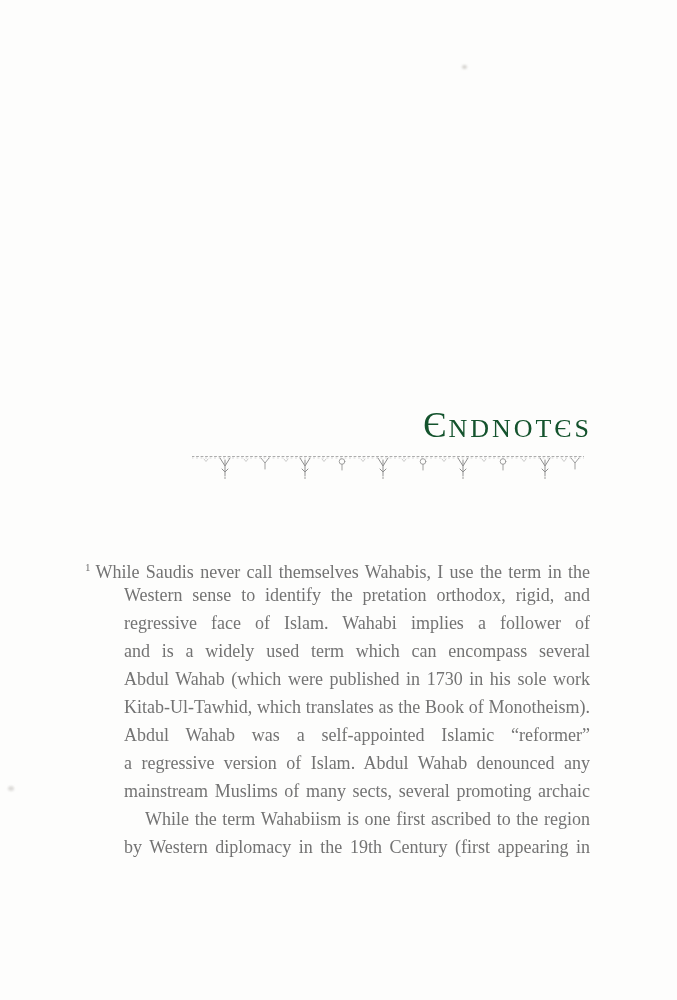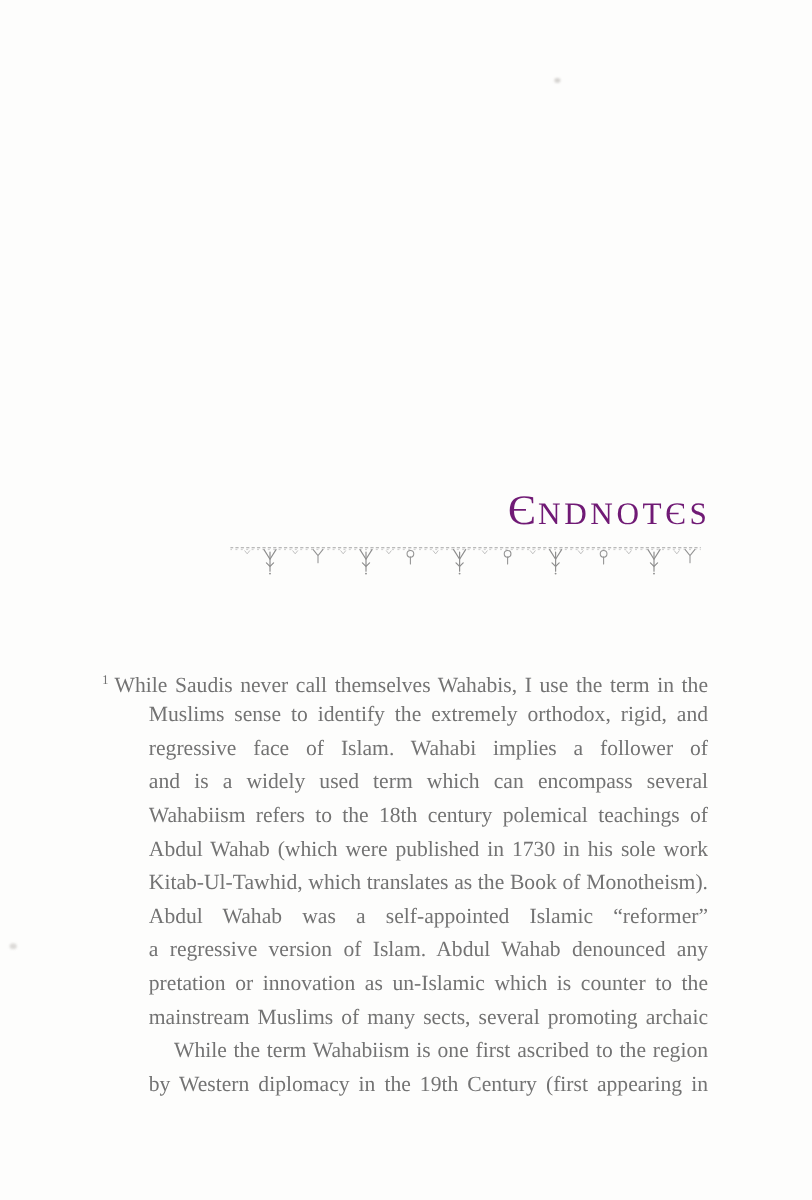--- a/index.html
+++ b/index.html
@@ -14,21 +14,21 @@
   }
 
   
   .chapter-title {
     position:absolute;
     top:409px; right:85px;
     margin:0;
     font-size:26px;
     font-weight:normal;
     letter-spacing:3px;
-    color:#701a75;
+    color:#14532d;
     line-height:34px;
     white-space:nowrap;
   }
   .chapter-title::first-letter {
     font-size:35px;
     letter-spacing:2px;
   }
 
   
   .divider {
@@ -111,27 +111,25 @@
     </g>
 
     <path fill="none" stroke="#b5b5b5" stroke-width="0.7" stroke-linecap="round" d="M12,8 l2,2.5 l2,-2.5 M52,8 l2,2.5 l2,-2.5 M92,8 l2,2.5 l2,-2.5
              M130,8 l2,2.5 l2,-2.5 M169,8 l2,2.5 l2,-2.5 M210,8 l2,2.5 l2,-2.5
              M250,8 l2,2.5 l2,-2.5 M290,8 l2,2.5 l2,-2.5 M330,8 l2,2.5 l2,-2.5
              M370,8 l2,2.5 l2,-2.5"></path>
   </svg>
 
   <div class="footnote">
     <div class="line first"><sup class="fn-marker">1</sup><span>While Saudis never call themselves Wahabis, I use the term in the</span></div>
-    <div class="line">Muslims sense to identify the extremely orthodox, rigid, and</div>
+    <div class="line">Western sense to identify the pretation orthodox, rigid, and</div>
     <div class="line">regressive face of Islam. Wahabi implies a follower of Wahabiism</div>
     <div class="line">and is a widely used term which can encompass several meanings.</div>
-    <div class="line">Wahabiism refers to the 18th century polemical teachings of</div>
     <div class="line">Abdul Wahab (which were published in 1730 in his sole work</div>
     <div class="line">Kitab-Ul-Tawhid, which translates as the Book of Monotheism).</div>
     <div class="line">Abdul Wahab was a self-appointed Islamic “reformer” advocating</div>
     <div class="line">a regressive version of Islam. Abdul Wahab denounced any inter-</div>
-    <div class="line">pretation or innovation as un-Islamic which is counter to the</div>
     <div class="line">mainstream Muslims of many sects, several promoting archaic</div>
     <div class="line pindent">While the term Wahabiism is one first ascribed to the region</div>
     <div class="line">by Western diplomacy in the 19th Century (first appearing in</div>
   </div>
 
 </div>
 
 </body></html>

